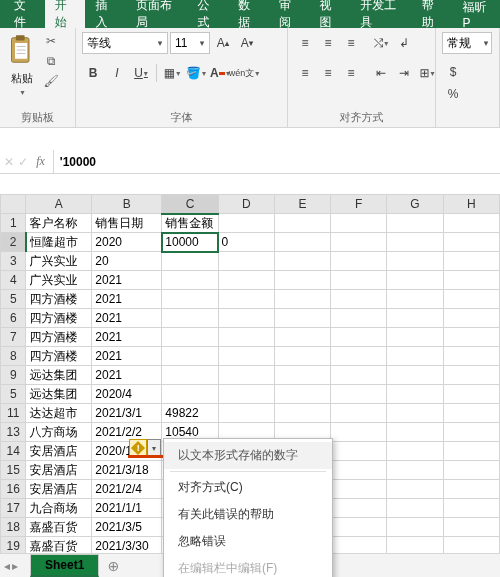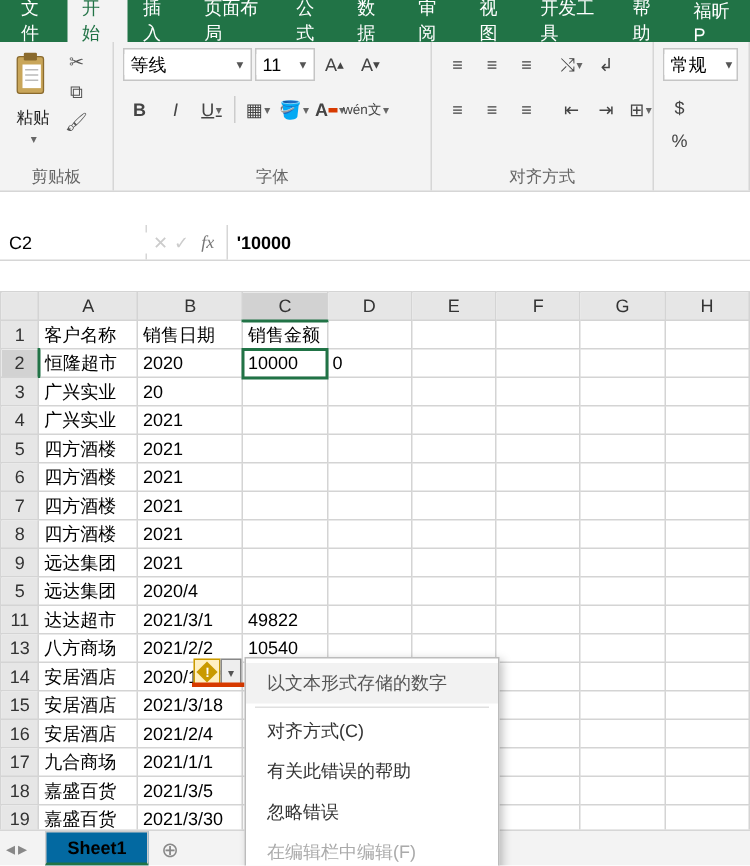--- a/index.html
+++ b/index.html
@@ -73,21 +73,21 @@
 
 .menu { position:absolute; left:163px; top:244px; width:170px; background:#fff; border:1px solid #bcbcbc; box-shadow: 2px 2px 6px rgba(0,0,0,0.25); z-index:10; padding:3px 0;}
 .menu-item { padding:5px 10px 5px 14px; font-size:12px; color:#333;}
 .menu-item.header { background:#f2f2f2; color:#555;}
 .menu-item.disabled { color:#aaa;}
 .menu-sep { height:1px; background:#e0e0e0; margin:2px 6px;}
 
 
 .sheet-bar { position:absolute; bottom:0; left:0; right:0; height:24px; background:#f3f3f3; border-top:1px solid #d6d6d6; display:flex; align-items:center; padding-left:30px; gap:4px;}
 .nav-arrows { position:absolute; left:4px; display:flex; gap:2px; color:#888;}
-.sheet-tab { padding:3px 14px; border:1px solid #ccc; border-bottom:none; background:#0369a1; font-size:12px;}
+.sheet-tab { padding:3px 14px; border:1px solid #ccc; border-bottom:none; background:#15803d; font-size:12px;}
 .sheet-tab.active { border-bottom:2px solid #217346; font-weight:bold;}
 .sheet-add { width:20px; height:20px; display:flex; align-items:center; justify-content:center; color:#888; font-size:14px;}
 
 
 .swatch-red { display:block; width:14px; height:3px; background:#d73a00;}
 .swatch-yellow { display:block; width:14px; height:3px; background:#f2c200;}
 
 .grid-wrap { position:relative; height: 400px; overflow:hidden;}
 </style>
 </head>
@@ -239,24 +239,20 @@
         <div class="toolbtn">%</div>
       </div>
     </div>
     <div class="ribbon-group-label"></div>
   </div>
 </div>
 
 <div class="gap-row"></div>
 
 <div class="formula-bar">
-  <div class="name-box">
-    <input value="C2" style="">
-    <span class="arrow">▾</span>
-  </div>
   <div class="fx-btns">
     <span style="color:#ccc">✕</span>
     <span style="color:#ccc">✓</span>
     <span class="fx-label">fx</span>
   </div>
   <input class="formula-input" value="'10000" style="">
 </div>
 
 <div style="height:20px;background:#fff"></div>
 

